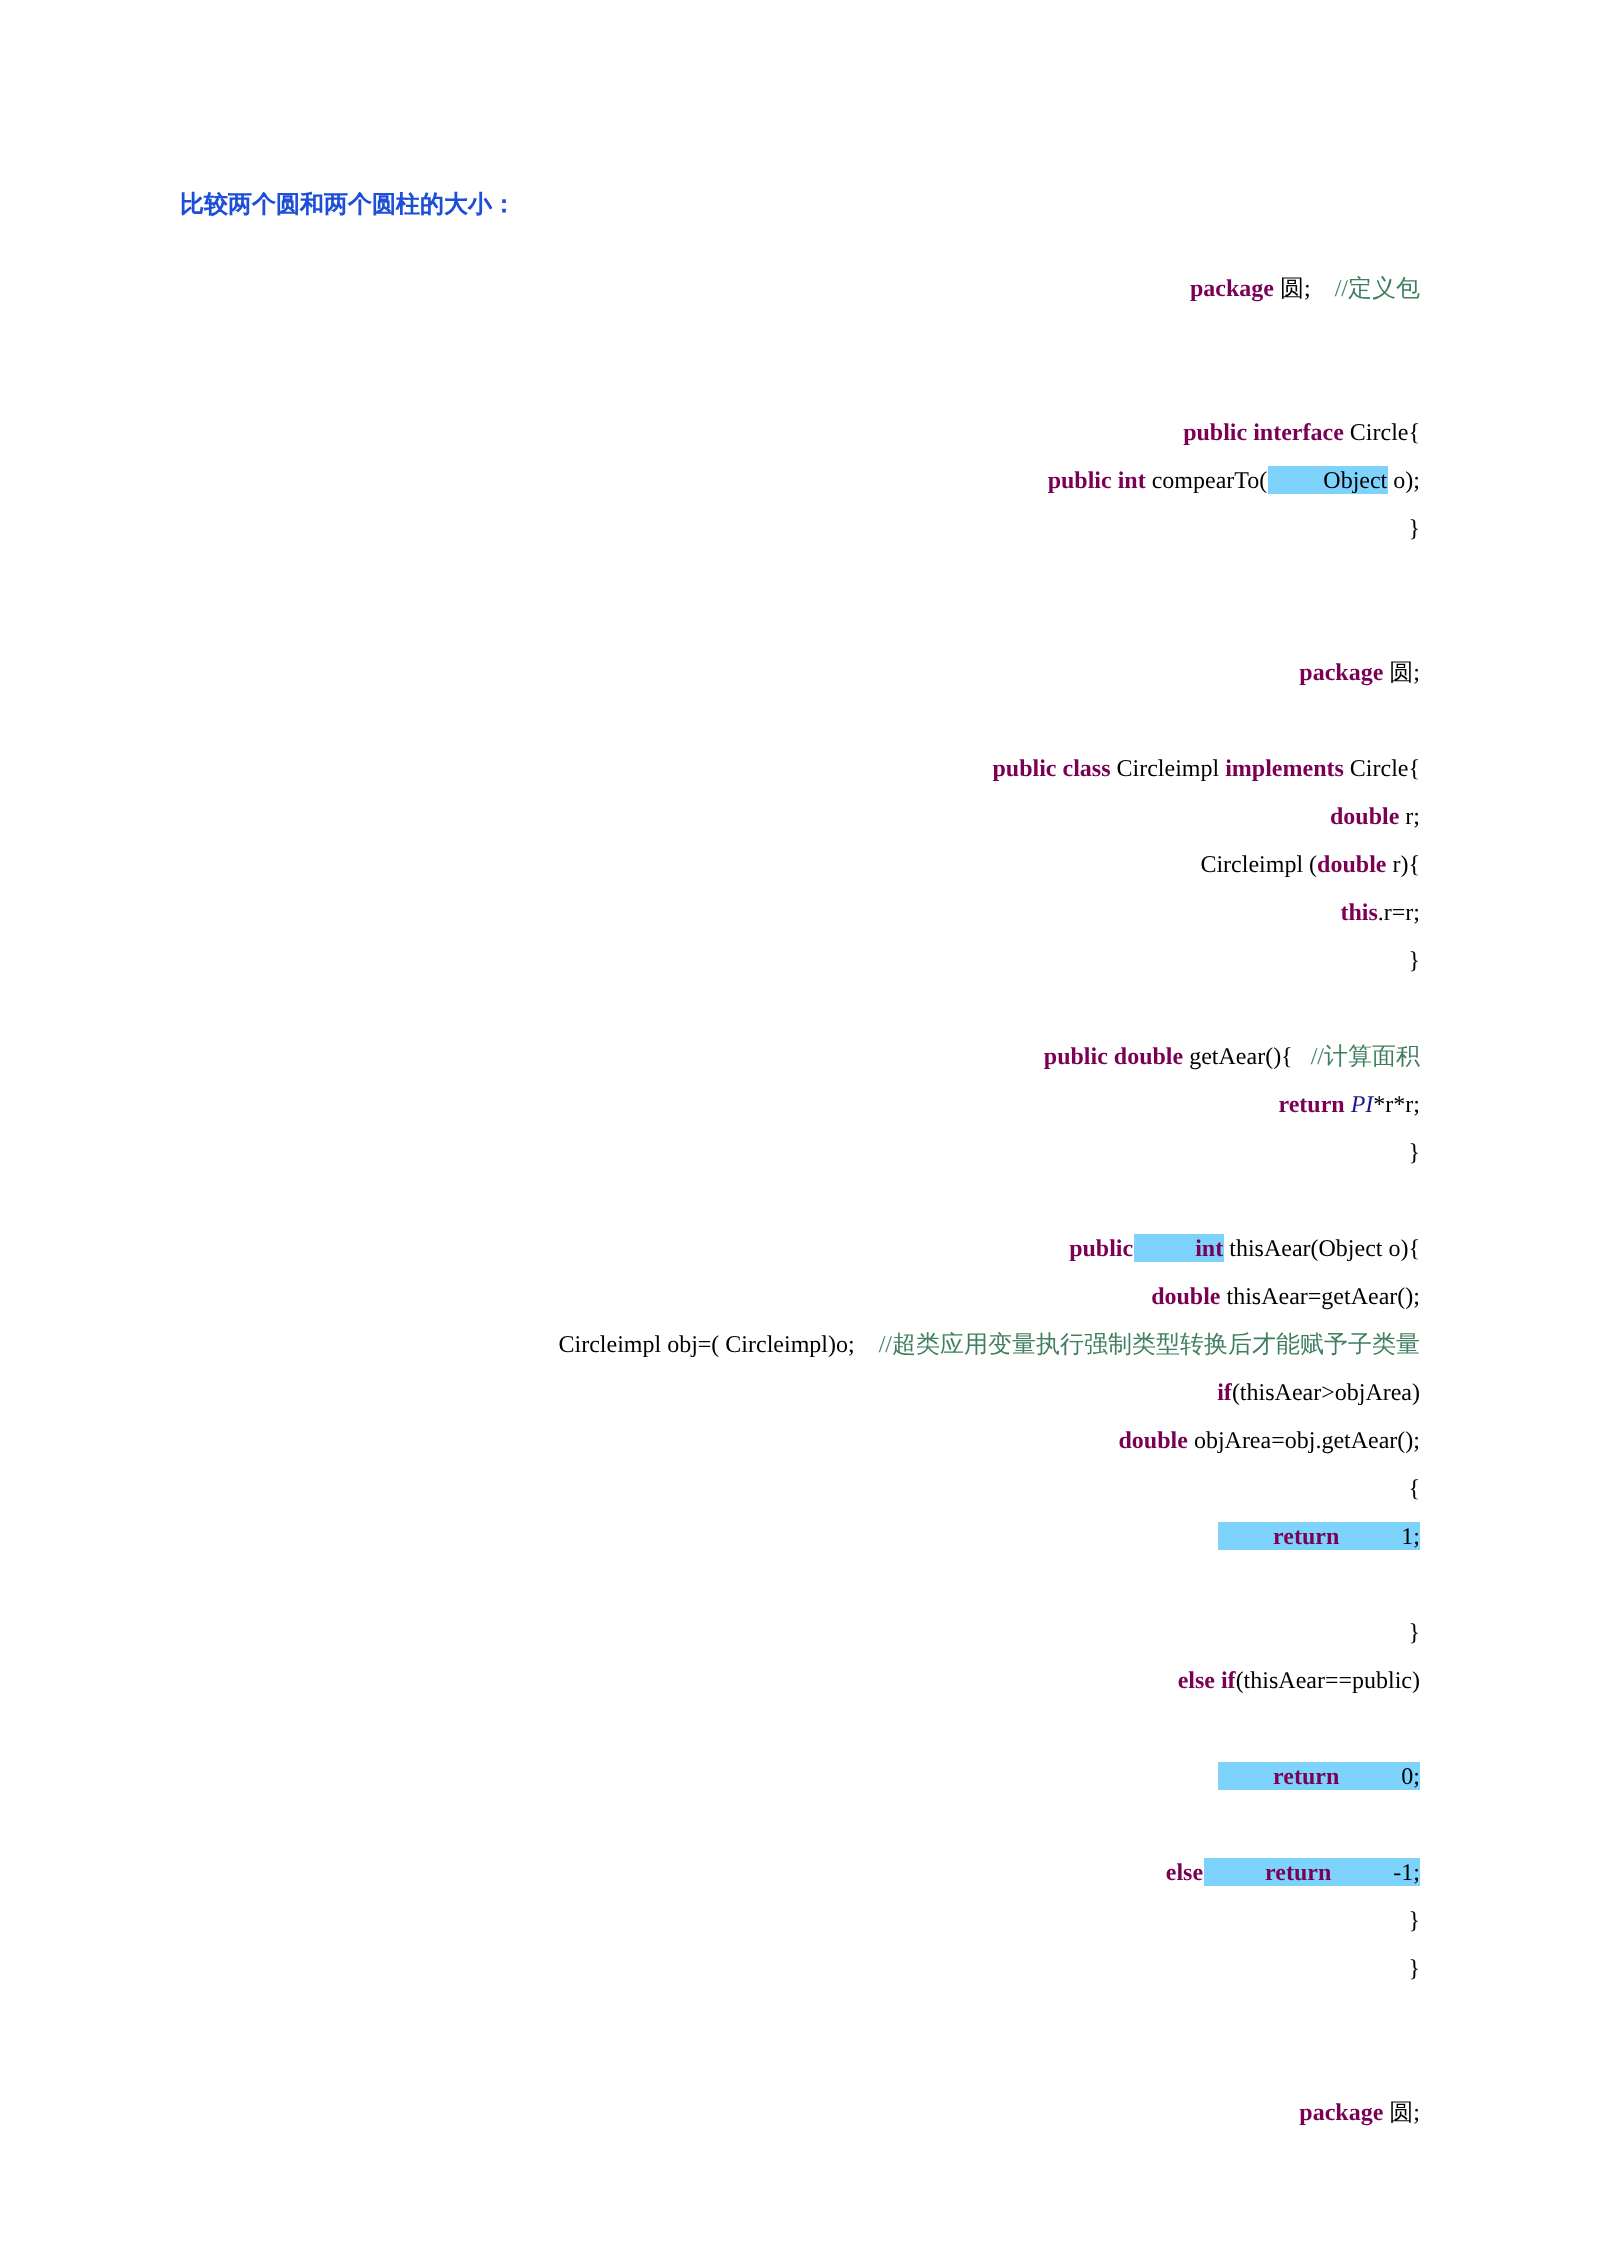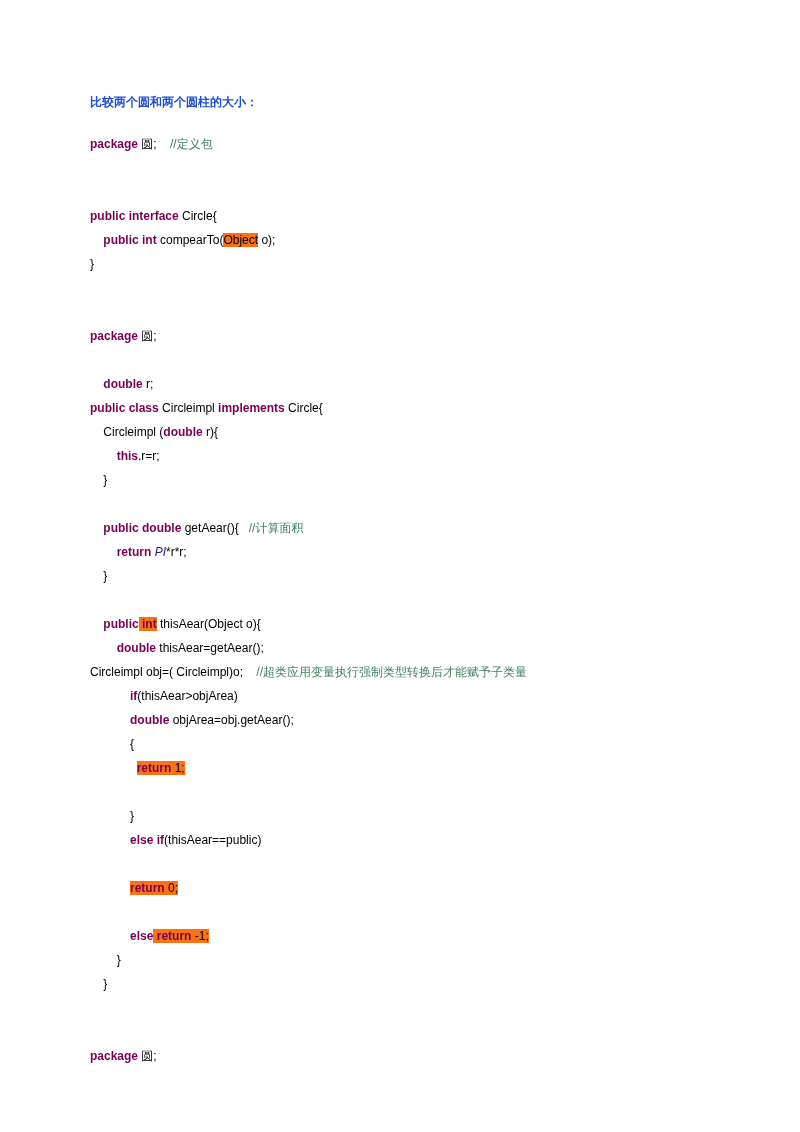--- a/index.html
+++ b/index.html
@@ -15,27 +15,28 @@
     line-height: 2.0;
     color: #000;
   }
   .title {
     color: #1d4ed8;
     font-weight: bold;
     margin-bottom: 18px;
   }
   .code-line {
     white-space: pre;
-    font-family: Liberation Sans, sans-serif;
+    font-family: Liberation Serif, serif;
+    text-align: right;
   }
   .kw { color: #7a0055; font-weight: bold; }
   .italic { font-style: italic; color: #1a1a8a; }
   .comment { color: #3f7f5f; }
   .plain { color: #000; }
-  .hl { background: #f97316; }
+  .hl { background: #7dd3fc; padding-left: 28px; }
   .break { height: 24px; }
 </style>
 </head>
 <body>
 
 <div class="page">
   <div class="title">比较两个圆和两个圆柱的大小：</div>
 
   <div class="code-line"><span class="kw">package</span><span class="plain"> 圆;</span><span class="comment">    //定义包</span></div>
 
@@ -49,23 +50,23 @@
 
   <div class="code-line"><span class="plain">}</span></div>
 
   <div class="break"></div>
   <div class="break"></div>
 
   <div class="code-line"><span class="kw">package</span><span class="plain"> 圆;</span></div>
 
   <div class="break"></div>
 
+  <div class="code-line"><span class="kw">public</span><span class="kw"> class</span><span class="plain"> Circleimpl </span><span class="kw">implements</span><span class="plain"> Circle{</span></div>
+
   <div class="code-line">    <span class="kw">double</span><span class="plain"> r;</span></div>
-
-  <div class="code-line"><span class="kw">public</span><span class="kw"> class</span><span class="plain"> Circleimpl </span><span class="kw">implements</span><span class="plain"> Circle{</span></div>
 
   <div class="code-line">    <span class="plain">Circleimpl (</span><span class="kw">double</span><span class="plain"> r){</span></div>
 
   <div class="code-line">        <span class="kw">this</span><span class="plain">.r=r;</span></div>
 
   <div class="code-line">    <span class="plain">}</span></div>
 
   <div class="break"></div>
 
   <div class="code-line">    <span class="kw">public</span><span class="kw"> double</span><span class="plain"> getAear(){</span><span class="comment">   //计算面积</span></div>

